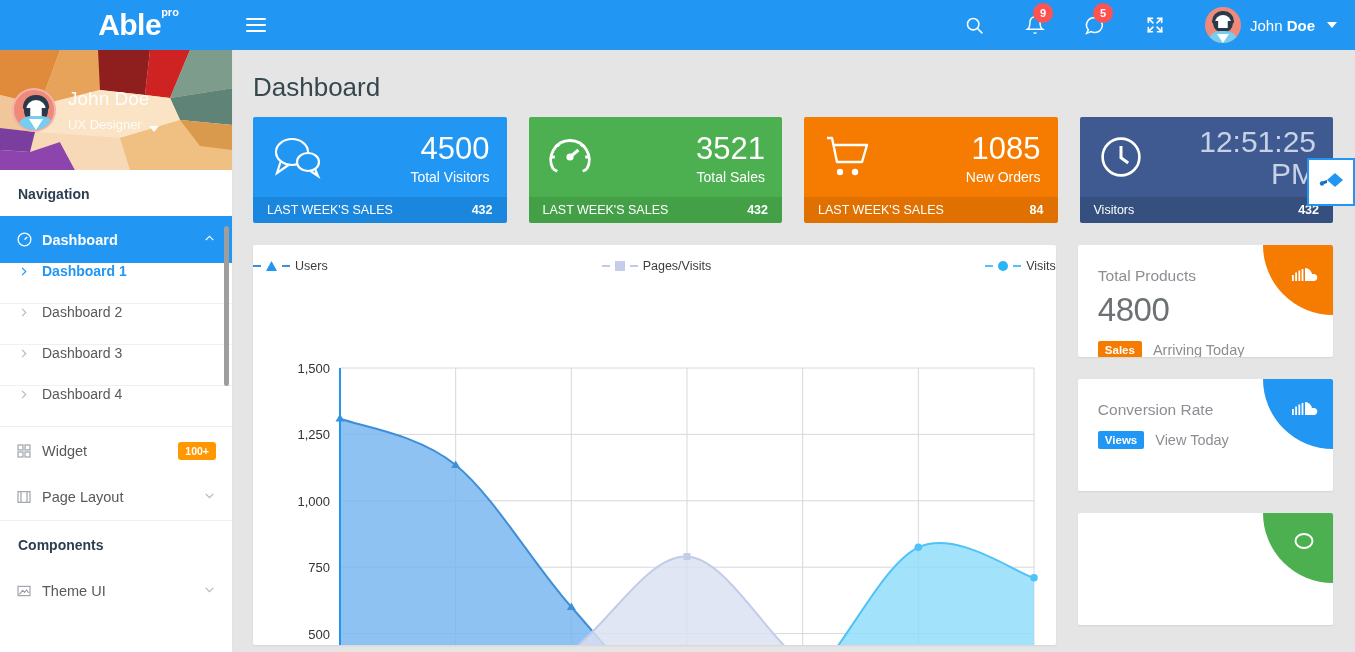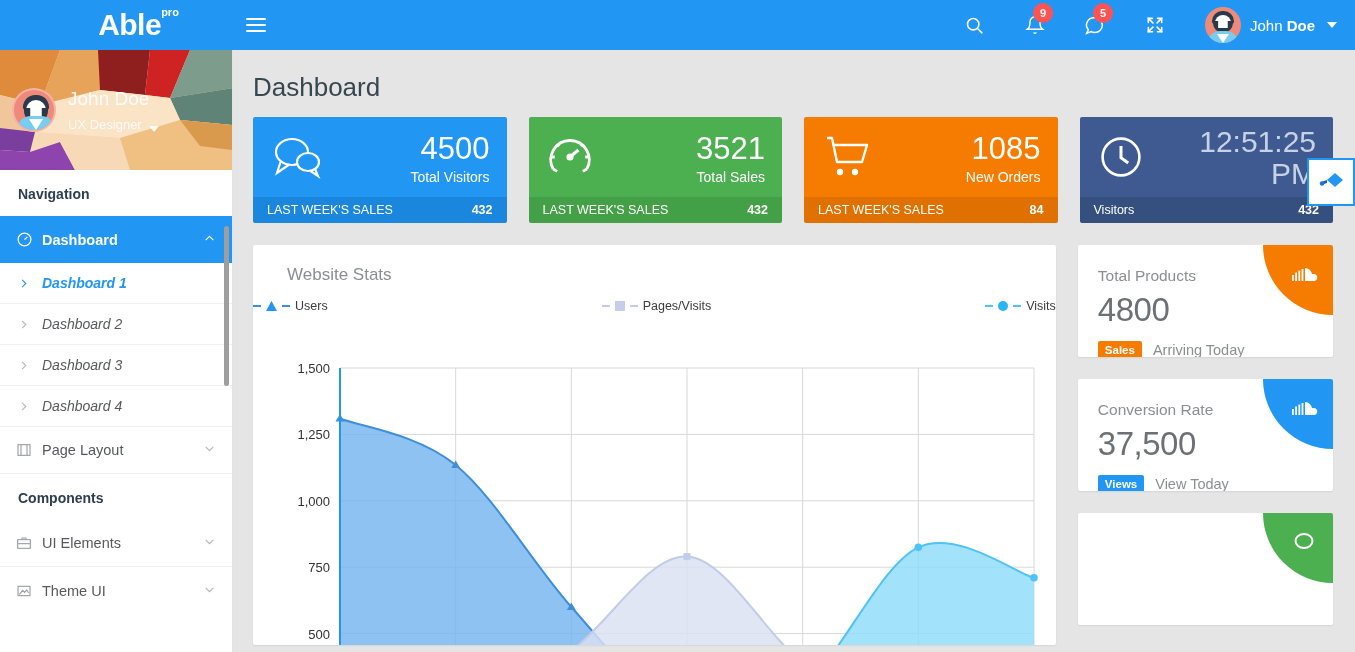--- a/index.html
+++ b/index.html
@@ -113,23 +113,23 @@
   .nav-item {
     display: flex; align-items: center; height: 47px;
     padding: 0 16px; font-size: 14.5px; color: #58595b;
     cursor: pointer; background: #fff; position: relative;
   }
   .nav-item .ni-icon { width: 26px; flex:none; display:flex; align-items:center; color:#9aa0a6; }
   .nav-item .ni-label { flex: 1; }
   .nav-item.active { background: #2196f3; color:#fff; font-weight: 700; }
   .nav-item.active .ni-icon { color:#fff; }
   .sub-item {
-    display:flex; align-items:center; height:41px;
+    display:flex; height:41px;
     padding: 0 16px 0 18px; font-size:14px; color:#58595b;
-    border-bottom: 1px solid #f0f0f0; cursor:pointer; background:#fff;font-style:italic;
+    border-bottom: 1px solid #f0f0f0; cursor:pointer; background:#fff;
   }
   .sub-item .chev { width:24px; flex:none; color:#b5b8bb; font-size:15px; }
   .sub-item.active { color:#2196f3; font-weight:700; }
   .sub-item.active .chev { color:#2196f3; }
   .nav-item.bordered { border-bottom: 1px solid #f0f0f0; }
   .badge-orange {
     background:#ff9800; color:#fff; font-size:10.5px; font-weight:700;
     padding: 3px 7px; border-radius: 3px;
   }
   .chev-dn { color:#b5b8bb; font-size:13px; }
@@ -348,54 +348,51 @@
     </div>
     <div class="sub-item">
       <span class="chev">
         <svg width="11" height="11" viewBox="0 0 24 24" fill="none" stroke="currentColor" stroke-width="2.4">
             <polyline points="9,4 17,12 9,20"></polyline>
           </svg>
       </span>
       <span>Dashboard 4</span>
     </div>
 
+    <div class="nav-item">
+      <span class="ni-icon">
+        <svg width="16" height="16" viewBox="0 0 24 24" fill="none" stroke="currentColor" stroke-width="1.7">
+          <rect x="3" y="3" width="7.5" height="7.5"></rect>
+            <rect x="13.5" y="3" width="7.5" height="7.5"></rect>
+          <rect x="3" y="13.5" width="7.5" height="7.5"></rect>
+            <rect x="13.5" y="13.5" width="7.5" height="7.5"></rect>
+        </svg>
+      </span>
+      <span class="ni-label">Widget</span>
+      <span class="badge-orange">100+</span>
+    </div>
 
     <div class="nav-item bordered">
       <span class="ni-icon">
         <svg width="16" height="16" viewBox="0 0 24 24" fill="none" stroke="currentColor" stroke-width="1.7">
           <rect x="3" y="4" width="18" height="16"></rect>
             <line x1="7.5" y1="4" x2="7.5" y2="20"></line>
             <line x1="16.5" y1="4" x2="16.5" y2="20"></line>
         </svg>
       </span>
       <span class="ni-label">Page Layout</span>
       <span class="chev-dn">
         <svg width="13" height="13" viewBox="0 0 24 24" fill="none" stroke="currentColor" stroke-width="2.2">
             <polyline points="5,9 12,16 19,9"></polyline>
           </svg>
       </span>
     </div>
 
     <div class="nav-caption">Components</div>
 
-    <div class="nav-item bordered">
-      <span class="ni-icon">
-        <svg width="16" height="16" viewBox="0 0 24 24" fill="none" stroke="currentColor" stroke-width="1.7">
-          <rect x="2.5" y="7" width="19" height="13"></rect>
-            <path d="M9 7V4.5h6V7"></path>
-            <line x1="2.5" y1="13" x2="21.5" y2="13"></line>
-        </svg>
-      </span>
-      <span class="ni-label">UI Elements</span>
-      <span class="chev-dn">
-        <svg width="13" height="13" viewBox="0 0 24 24" fill="none" stroke="currentColor" stroke-width="2.2">
-            <polyline points="5,9 12,16 19,9"></polyline>
-          </svg>
-      </span>
-    </div>
 
     <div class="nav-item">
       <span class="ni-icon">
         <svg width="16" height="16" viewBox="0 0 24 24" fill="none" stroke="currentColor" stroke-width="1.7">
           <rect x="3" y="5" width="18" height="14"></rect>
             <polyline points="5,17 10,11 13,14 16,10.5 19,15"></polyline>
         </svg>
       </span>
       <span class="ni-label">Theme UI</span>
       <span class="chev-dn">
@@ -496,21 +493,20 @@
       <div class="stat-bottom">
         <span>Visitors</span>
         <b>432</b>
       </div>
     </div>
   </div>
 
   <div id="lower">
 
     <div id="chart-card">
-      <div id="chart-title">Website Stats</div>
 
       <div id="chart-legend">
         <span class="lg-item">
           <span class="lg-dash" style="background:#3f8fd8"></span>
           <svg width="11" height="10">
               <polygon points="5.5,0 11,10 0,10" fill="#2196f3"></polygon>
             </svg>
           <span class="lg-dash" style="background:#3f8fd8"></span>
           <span>Users</span>
         </span>
@@ -607,21 +603,20 @@
         <div class="mc-corner" style="background:#2196f3">
           <svg width="26" height="16" viewBox="0 0 26 16" fill="#fff">
             <rect x="0" y="9" width="1.8" height="6"></rect>
               <rect x="3.2" y="6.5" width="1.8" height="8.5"></rect>
             <rect x="6.4" y="4.5" width="1.8" height="10.5"></rect>
               <rect x="9.6" y="3" width="1.8" height="12"></rect>
             <path d="M13 2 a7 7 0 0 1 7 6 h2.5 a3.6 3.6 0 0 1 0 7 H13 z"></path>
           </svg>
         </div>
         <div class="mc-title">Conversion Rate</div>
-        <div class="mc-value">37,500</div>
         <div class="mc-foot">
           <span class="mc-badge" style="background:#2196f3">Views</span>
           <span class="mc-note">View Today</span>
         </div>
       </div>
 
       <div class="mini-card">
         <div class="mc-corner" style="background:#4caf50">
           <svg width="24" height="22" viewBox="0 0 24 22" fill="none" stroke="#fff" stroke-width="1.9">
             <ellipse cx="11" cy="10" rx="8.5" ry="7"></ellipse>

